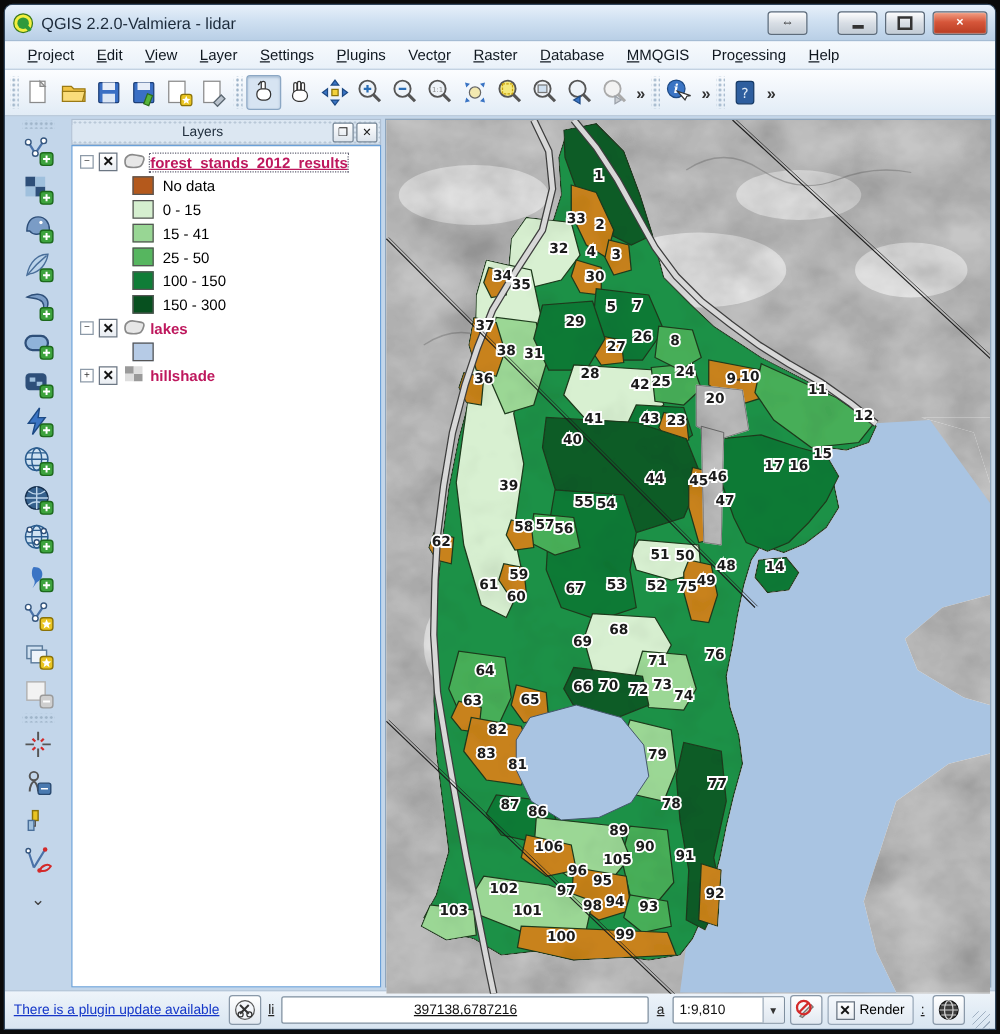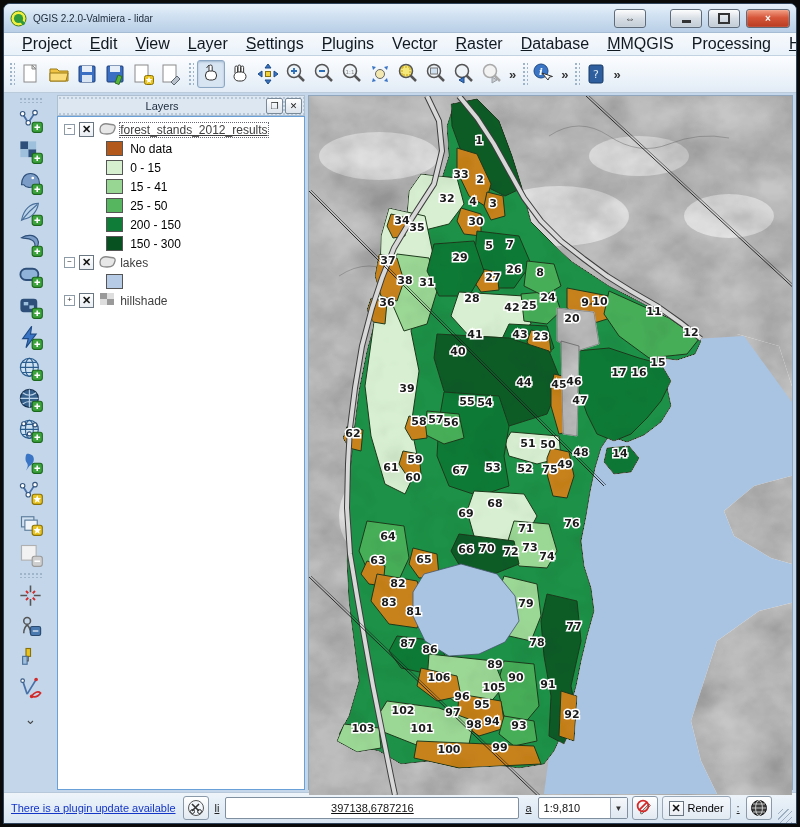--- a/index.html
+++ b/index.html
@@ -3,32 +3,32 @@
 <meta charset="utf-8">
 <style>
   html,body{margin:0;padding:0;background:#000;font-family:"Liberation Sans",sans-serif;}
   #shot{position:relative;width:800px;height:827px;background:#0a0a0a;overflow:hidden;}
   #win{position:absolute;left:3px;top:3px;width:792px;height:819px;background:#c3d6ea;
        border:1px solid #31465c;border-radius:7px 7px 0 0;overflow:hidden;
        display:flex;flex-direction:column;}
   
   #titlebar{height:28px;background:linear-gradient(#e7f0fa,#cfe0f1 45%,#b9cfe6);display:flex;align-items:center;
             padding:0 6px;gap:6px;border-bottom:1px solid #a5bcd4;}
-  #title-text{font-size:10px;color:#1c2a3a;flex:1;white-space:nowrap;}
+  #title-text{font-size:13px;color:#1c2a3a;flex:1;white-space:nowrap;}
   .tb-btn{width:30px;height:17px;border:1px solid #5d6b7a;border-radius:3px;
           background:linear-gradient(#fdfdfd,#d8dee5 50%,#c2cbd5);display:flex;align-items:center;justify-content:center;
           font-size:10px;color:#222;box-shadow:inset 0 0 1px #fff;}
   .tb-btn.close{background:linear-gradient(#f2a084,#d6563a 45%,#b83c22);color:#fff;width:42px;font-weight:bold;}
   .tb-btn .minbar{width:9px;height:3px;background:#333;margin-top:7px;}
   .tb-btn .maxbox{width:8px;height:7px;border:2px solid #333;}
   #win-swap-btn{margin-right:18px;}
   
   #menubar{height:22px;background:linear-gradient(#f7fafd,#e9f1f9);display:flex;align-items:center;
            padding-left:10px;gap:2px;border-bottom:1px solid #c3d2e2;}
-  .menu-item{font-size:16px;color:#101820;padding:2px 8px;border-radius:2px;}
+  .menu-item{font-size:12px;color:#101820;padding:2px 8px;border-radius:2px;}
   .menu-item u{text-decoration:underline;}
   
   #toolbar{height:36px;background:linear-gradient(#fcfdff,#e2ecf6);display:flex;align-items:center;
            padding-left:2px;border-bottom:1px solid #bccbdb;}
   .grip{width:7px;height:26px;margin:0 2px;background-image:radial-gradient(circle,#9fb4c9 1px,transparent 1.2px);
         background-size:4px 4px;background-position:1px 1px;}
   .ticon{width:26px;height:26px;margin:0 1px;display:flex;align-items:center;justify-content:center;border-radius:3px;}
   .ticon.selected{background:#d7e4f2;border:1px solid #8ba7c4;box-shadow:inset 0 1px 2px #9fb6cd;}
   .ticon svg{width:24px;height:24px;}
   .overflow-glyph{font-size:13px;color:#333;padding:0 3px;font-weight:bold;}
@@ -47,21 +47,21 @@
       border:1px solid #aebfd2;}
   #layers-title{flex:1;text-align:center;font-size:11px;color:#22303f;background:#dce7f2;padding:0 16px;}
   .panel-btn{width:15px;height:14px;border:1px solid #7b8a99;background:linear-gradient(#fff,#dde4ec);
              font-size:9px;display:flex;align-items:center;justify-content:center;margin-right:2px;color:#222;border-radius:2px;}
   #layers-body{flex:1;background:#fff;border:1px solid #6aa0d8;overflow:hidden;padding:3px 0 0 4px;}
   .lyr-row{display:flex;align-items:center;height:19px;gap:4px;font-size:12px;}
   .expander{width:9px;height:9px;border:1px solid #8d9aa8;background:#fff;font-size:8px;line-height:7px;
             text-align:center;color:#333;margin-left:2px;}
   .chk{width:13px;height:13px;border:1px solid #6b7683;background:linear-gradient(#fff,#e9edf2);
        display:flex;align-items:center;justify-content:center;font-size:11px;font-weight:bold;color:#111;}
-  .lyr-name{font-weight:normal;color:#404040;}
+  .lyr-name{font-weight:bold;color:#be185d;}
   .lyr-name.selected{text-decoration:underline;outline:1px dotted #667;}
   .legend-row{display:flex;align-items:center;height:19px;gap:7px;padding-left:44px;font-size:12px;color:#000;}
   .swatch{width:15px;height:13px;border:1px solid #555;}
   .lyr-icon svg{width:18px;height:14px;}
   
   #map-wrap{flex:1;margin:2px 3px 2px 1px;border:1px solid #8fa6bd;background:#c6c6c6;position:relative;}
   #map-svg{display:block;}
   
   #statusbar{height:30px;background:linear-gradient(#eef4fa,#d8e5f1);display:flex;align-items:center;
              padding:0 4px;gap:4px;border-top:1px solid #b7c8da;font-size:11px;}
@@ -451,21 +451,21 @@
             <div class="legend-row">
               <div class="swatch" style="background: rgb(152, 214, 148);"></div>
               <span>15 - 41</span>
             </div>
             <div class="legend-row">
               <div class="swatch" style="background: rgb(86, 182, 95);"></div>
               <span>25 - 50</span>
             </div>
             <div class="legend-row">
               <div class="swatch" style="background: rgb(15, 125, 55);"></div>
-              <span>200 - 150</span>
+              <span>100 - 150</span>
             </div>
             <div class="legend-row">
               <div class="swatch" style="background: rgb(7, 80, 31);"></div>
               <span>150 - 300</span>
             </div>
             <div class="lyr-row">
               <div class="expander">−</div>
               <div class="chk">✕</div>
               <span class="lyr-icon"><svg viewBox="0 0 18 14">
                   <path d="M2 8c0-4 4-6 8-5s8 0 7 4-2 6-8 6S2 12 2 8z" fill="#e7e7e7" stroke="#8a8a8a" stroke-width="1.3"></path>

